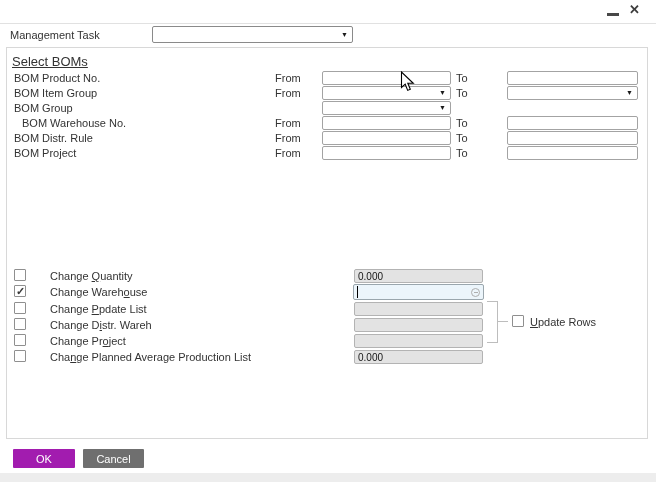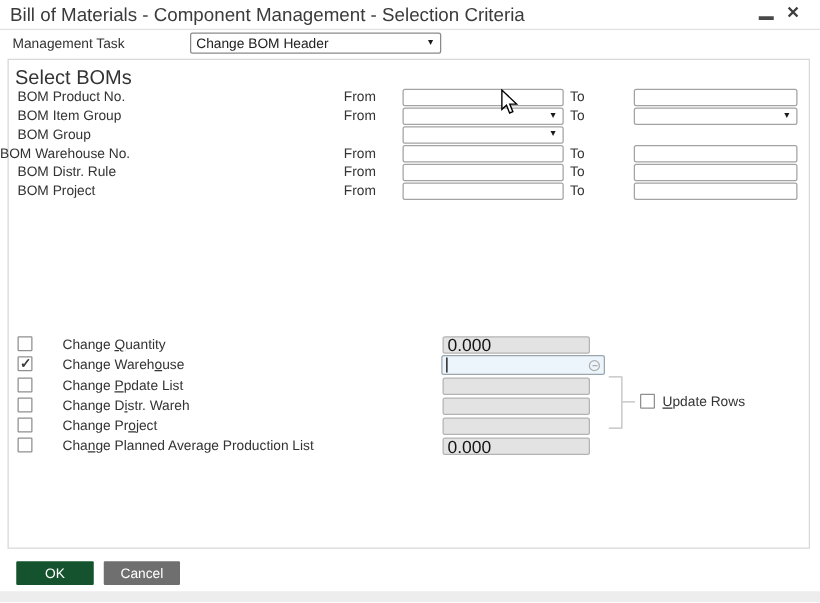--- a/index.html
+++ b/index.html
@@ -5,21 +5,21 @@
   html,body{margin:0;padding:0;background:#fff;}
   .stage{position:relative;width:656px;height:482px;background:#ffffff;overflow:hidden;
          font-family:"Liberation Sans",sans-serif;color:#333;}
   
   .win-title{position:absolute;left:8px;top:4px;font-size:15px;color:#3b3b3b;white-space:nowrap;}
   .min-btn{position:absolute;left:607px;top:13px;width:12px;height:3px;background:#484848;cursor:pointer;}
   .close-btn{position:absolute;left:629px;top:2px;font-size:13px;font-weight:bold;color:#3d3d3d;cursor:pointer;}
   .title-sep{position:absolute;left:0;top:23px;width:656px;height:1px;background:#e1e1e1;}
   
   .lbl{position:absolute;font-size:11px;color:#333;white-space:nowrap;}
-  .sec-h{position:absolute;left:12px;font-size:16px;color:#333;white-space:nowrap;}
+  .sec-h{position:absolute;left:12px;font-size:13px;color:#333;text-decoration:underline;white-space:nowrap;}
   .from-l{left:275px;} .to-l{left:456px;}
   
   .fld{position:absolute;box-sizing:border-box;height:14px;background:#fff;border:1px solid #a3a3a3;
        border-radius:2px;font-family:"Liberation Sans",sans-serif;font-size:11px;color:#222;
        padding:0 3px;outline:none;}
   .f-from{left:322px;width:129px;} .f-to{left:507px;width:131px;}
   .combo{cursor:default;}
   .combo .val{position:absolute;left:4px;top:1px;font-size:11px;color:#222;white-space:nowrap;}
   .combo .arr{position:absolute;right:4px;top:2px;font-size:7px;color:#1a1a1a;}
   .mt-combo{position:absolute;left:152px;top:26px;width:201px;height:17px;box-sizing:border-box;
@@ -27,54 +27,52 @@
   .mt-combo .val{top:2px;}
   .mt-combo .arr{top:4px;}
   
   .panel{position:absolute;left:6px;top:47px;width:642px;height:392px;border:1px solid #d8d8d8;box-sizing:border-box;}
   
   .cb{position:absolute;left:14px;width:12px;height:12px;box-sizing:border-box;background:#fff;
       border:1px solid #8f8f8f;border-radius:1px;font-size:11px;font-weight:bold;color:#3a3a3a;
       line-height:10px;padding-left:1px;cursor:pointer;}
   .cb-lbl{left:50px;}
   
-  .pfld{position:absolute;left:354px;width:118px;height:14px;box-sizing:border-box;
+  .pfld{position:absolute;left:354px;width:129px;height:14px;box-sizing:border-box;
         background:#e3e3e3;border:1px solid #b3b3b3;border-radius:2px;
-        font-family:"Liberation Sans",sans-serif;font-size:14px;color:#141414;padding:0 3px;outline:none;}
+        font-family:"Liberation Sans",sans-serif;font-size:10px;color:#141414;padding:0 3px;outline:none;}
   .pfld-active{position:absolute;left:353px;top:284px;width:131px;height:16px;box-sizing:border-box;
         background:#ecf5fb;border:1px solid #9aa6ad;border-radius:2px;
         font-family:"Liberation Sans",sans-serif;font-size:11px;color:#141414;padding:0 14px 0 5px;outline:none;}
   .caret{position:absolute;left:357px;top:286px;width:1px;height:12px;background:#000;}
   .cfl{position:absolute;left:471px;top:288px;width:9px;height:9px;box-sizing:border-box;
        border:1px solid #aeaeae;border-radius:50%;cursor:pointer;}
   .cfl span{position:absolute;left:2px;top:3px;width:4px;height:1px;background:#aeaeae;}
   
   .brk{position:absolute;background:#bdbdbd;}
   
   .btn{position:absolute;top:449px;height:19px;border:none;border-radius:1px;color:#fff;
        font-family:"Liberation Sans",sans-serif;font-size:11px;cursor:pointer;}
-  .btn-ok{left:13px;width:62px;background:#14532d;}
+  .btn-ok{left:13px;width:62px;background:#a21caf;}
   .btn-cancel{left:83px;width:61px;background:#6f6f6f;}
   .footer{position:absolute;left:0;top:473px;width:656px;height:9px;background:#ededed;}
   .cursor{position:absolute;left:400px;top:71px;pointer-events:none;}
   u{text-decoration:underline;}
 </style>
 </head>
 <body>
 
 <div class="stage">
 
-  <span class="win-title">Bill of Materials - Component Management - Selection Criteria</span>
   <span class="min-btn"></span>
   <span class="close-btn">✕</span>
   <div class="title-sep"></div>
 
   <span class="lbl" style="left:10px;top:29px">Management Task</span>
   <div class="mt-combo combo">
-    <span class="val">Change BOM Header</span>
     <span class="arr">▼</span>
   </div>
 
   <div class="panel"></div>
 
   <span class="sec-h" style="top:54px">Select BOMs</span>
 
   <span class="lbl" style="left:14px;top:72px">BOM Product No.</span>
   <span class="lbl from-l" style="top:72px">From</span>
   <input class="fld f-from" style="top: 71px;" value="">
@@ -92,21 +90,21 @@
     <span class="val"></span>
     <span class="arr">▼</span>
   </div>
 
   <span class="lbl" style="left:14px;top:102px">BOM Group</span>
   <div class="fld f-from combo" style="top:101px">
     <span class="val"></span>
     <span class="arr">▼</span>
   </div>
 
-  <span class="lbl" style="left:0;top:117px">BOM Warehouse No.</span>
+  <span class="lbl" style="left:22px;top:117px">BOM Warehouse No.</span>
   <span class="lbl from-l" style="top:117px">From</span>
   <input class="fld f-from" style="top: 116px;" value="">
   <span class="lbl to-l" style="top:117px">To</span>
   <input class="fld f-to" style="top: 116px;" value="">
 
   <span class="lbl" style="left:14px;top:132px">BOM Distr. Rule</span>
   <span class="lbl from-l" style="top:132px">From</span>
   <input class="fld f-from" style="top: 131px;" value="">
   <span class="lbl to-l" style="top:132px">To</span>
   <input class="fld f-to" style="top: 131px;" value="">

